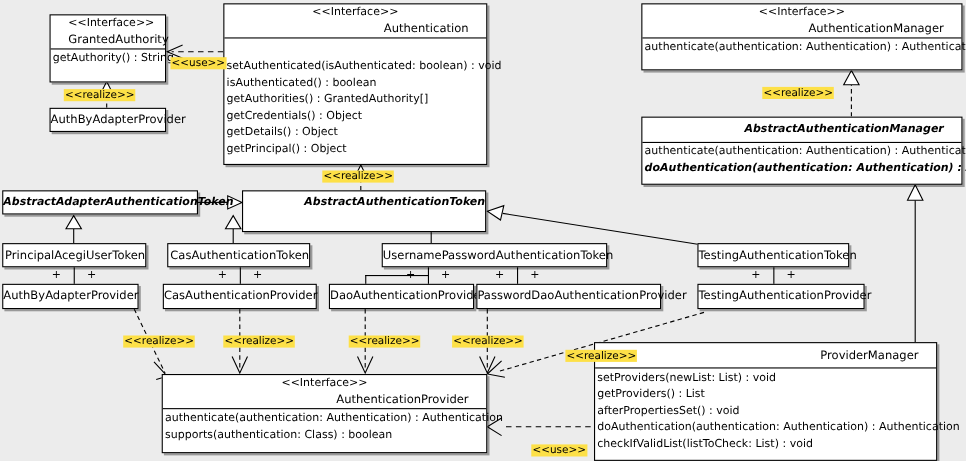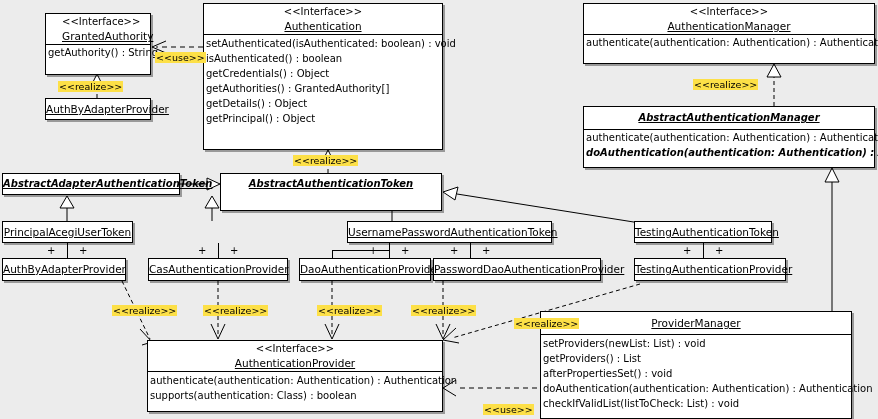--- a/index.html
+++ b/index.html
@@ -4,21 +4,21 @@
 <style>
   html,body{margin:0;padding:0;background:#ececec;}
   body{font-family:"DejaVu Sans","Liberation Sans",sans-serif;}
   #canvas{position:relative;width:878px;height:419px;background:#ececec;overflow:hidden;}
 
   
   .cls{position:absolute;background:#ffffff;border:1px solid #000;box-sizing:border-box;
        box-shadow:2px 2px 0 rgba(0,0,0,0.35);}
   .cls .hdr{text-align:center;padding:1px 16px;line-height:14px;}
   .cls .stereo{font-size:10px;color:#000;text-align:center;line-height:14px;}
-  .cls .nm{font-size:10.5px;text-align:center;line-height:14px;white-space:nowrap;text-decoration:underline;}
+  .cls .nm{font-size:10.5px;text-align:right;line-height:14px;white-space:nowrap;}
   .cls .nm.ital{font-style:italic;font-weight:bold;font-size:10px;}
   .cls .sep{border-top:1px solid #000;}
   .cls .mem{font-size:10px;line-height:15px;padding-left:2px;white-space:nowrap;overflow:visible;}
   .cls .mem.ital{font-style:italic;font-weight:bold;}
   .cls.compact .nm{line-height:20px;}
 
   
   .ln{position:absolute;background:#000;}
   .lnh{height:1px;}
   .lnv{width:1px;}
@@ -95,25 +95,25 @@
 
   <div class="cls compact" style="left:45px;top:98px;width:106px;height:22px;">
     <div class="nm">AuthByAdapterProvider</div>
   </div>
 
   <div class="cls" style="left:203px;top:3px;width:240px;height:147px;">
     <div class="hdr">
       <div class="stereo">&lt;&lt;Interface&gt;&gt;</div>
       <div class="nm">Authentication</div>
     </div>
-    <div class="sep" style="padding-top:1px;">
+    <div class="sep" style="padding-top:18px;">
       <div class="mem">setAuthenticated(isAuthenticated: boolean) : void</div>
       <div class="mem">isAuthenticated() : boolean</div>
+      <div class="mem">getAuthorities() : GrantedAuthority[]</div>
       <div class="mem">getCredentials() : Object</div>
-      <div class="mem">getAuthorities() : GrantedAuthority[]</div>
       <div class="mem">getDetails() : Object</div>
       <div class="mem">getPrincipal() : Object</div>
     </div>
   </div>
 
   <div class="cls" style="left:583px;top:3px;width:292px;height:61px;">
     <div class="hdr">
       <div class="stereo">&lt;&lt;Interface&gt;&gt;</div>
       <div class="nm">AuthenticationManager</div>
     </div>
@@ -137,20 +137,23 @@
   </div>
 
   <div class="cls compact" style="left:220px;top:173px;width:222px;height:38px;">
     <div class="nm ital">AbstractAuthenticationToken</div>
   </div>
 
   <div class="cls compact" style="left:2px;top:221px;width:131px;height:22px;">
     <div class="nm">PrincipalAcegiUserToken</div>
   </div>
 
+  <div class="cls compact" style="left:152px;top:221px;width:130px;height:22px;">
+    <div class="nm">CasAuthenticationToken</div>
+  </div>
 
   <div class="cls compact" style="left:347px;top:221px;width:205px;height:22px;">
     <div class="nm">UsernamePasswordAuthenticationToken</div>
   </div>
 
   <div class="cls compact" style="left:634px;top:221px;width:138px;height:22px;">
     <div class="nm">TestingAuthenticationToken</div>
   </div>
 
   <div class="cls compact" style="left:2px;top:258px;width:124px;height:23px;">

